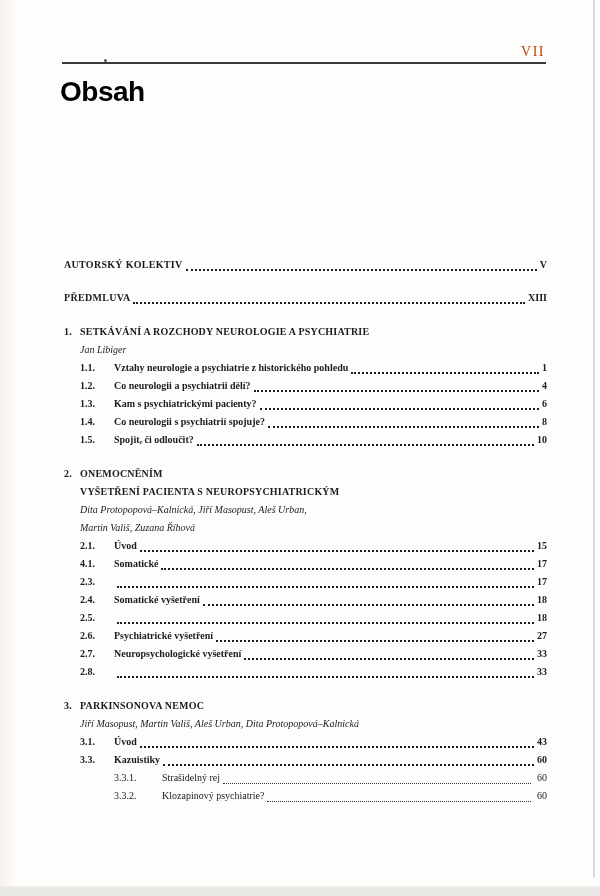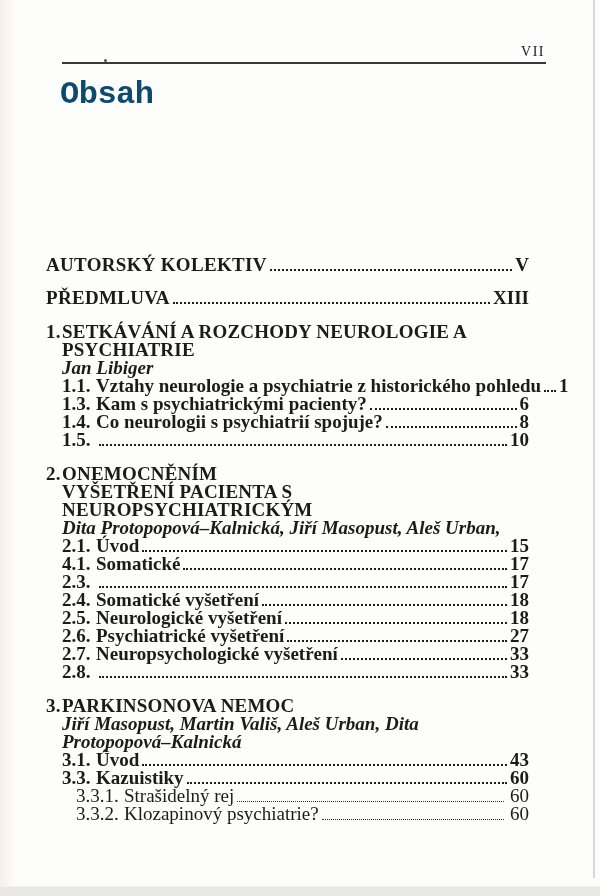--- a/index.html
+++ b/index.html
@@ -23,53 +23,53 @@
     position:absolute;right:5px;top:0;width:2px;height:878px;
     background:rgba(190,190,186,0.55);
   }
   .speck{
     position:absolute;left:104px;top:59px;width:3px;height:3px;
     border-radius:50%;background:#555;
   }
   
   .folio{
     position:absolute;top:44px;left:62px;width:483px;
-    text-align:right;font-size:14px;letter-spacing:1.5px;color:#0f172a;
+    text-align:right;font-size:14px;letter-spacing:1.5px;color:#c2410c;
   }
   .head-rule{
     position:absolute;top:62px;left:62px;width:484px;height:2px;
     background:#3a3a3a;
   }
   .book-title{
     position:absolute;top:76px;left:60px;
-    font-family:Liberation Mono, monospace;
-    font-weight:bold;font-size:32px;letter-spacing:-0.5px;color:#0c4a6e;
+    font-family:Liberation Sans, sans-serif;
+    font-weight:bold;font-size:28px;letter-spacing:-0.5px;color:#000000;
   }
   
   .toc{
-    position:absolute;left:46px;top:256px;width:483px;
-    font-size:19px;line-height:18px;
+    position:absolute;left:64px;top:256px;width:483px;
+    font-size:10px;line-height:18px;
   }
   .row{display:flex;align-items:flex-end;font-weight:bold;}
   .leader{
     flex:1 1 auto;min-width:12px;
     border-bottom:2px dotted #1e1e1e;
     margin:0 1px 3px 3px;
   }
   .pg{white-space:nowrap;padding-left:2px;}
   .fm-row{margin-bottom:15px;}
   .fm-label{letter-spacing:0.3px;}
   .chapter{margin-top:16px;}
   .ch-head{display:flex;font-weight:bold;letter-spacing:0.2px;}
   .ch-num{width:16px;flex:0 0 16px;}
   .ch-title{flex:1;}
-  .authors{font-style:italic;font-weight:bold;padding-left:16px;}
+  .authors{font-style:italic;font-weight:normal;padding-left:16px;}
   .lvl2{margin-left:16px;}
   .lvl2 .num{width:34px;flex:0 0 34px;}
-  .lvl3{margin-left:30px;font-weight:normal;}
+  .lvl3{margin-left:50px;font-weight:normal;}
   .lvl3 .num{width:48px;flex:0 0 48px;}
   .lvl3 .leader{border-bottom-width:1.5px;border-bottom-color:#333;margin-right:4px;}
   .etitle{white-space:nowrap;}
 </style>
 </head>
 <body>
 
 <div class="scan-left-edge"></div>
 <div class="scan-right-edge"></div>
 <div class="scan-bottom-band"></div>
@@ -98,47 +98,55 @@
       <span class="ch-title">SETKÁVÁNÍ A ROZCHODY NEUROLOGIE A PSYCHIATRIE</span>
     </div>
     <div class="authors">Jan Libiger</div>
     <div class="row lvl2">
       <span class="num">1.1.</span>
       <span class="etitle">Vztahy neurologie a psychiatrie z historického pohledu</span>
       <span class="leader"></span>
       <span class="pg">1</span>
     </div>
     <div class="row lvl2">
+      <span class="num">1.2.</span>
+      <span class="etitle">Co neurologii a psychiatrii dělí?</span>
+      <span class="leader"></span>
+      <span class="pg">4</span>
+    </div>
+    <div class="row lvl2">
       <span class="num">1.3.</span>
       <span class="etitle">Kam s psychiatrickými pacienty?</span>
       <span class="leader"></span>
       <span class="pg">6</span>
     </div>
     <div class="row lvl2">
       <span class="num">1.4.</span>
       <span class="etitle">Co neurologii s psychiatrií spojuje?</span>
       <span class="leader"></span>
       <span class="pg">8</span>
     </div>
     <div class="row lvl2">
       <span class="num">1.5.</span>
+      <span class="etitle">Spojit, či odloučit?</span>
       <span class="leader"></span>
       <span class="pg">10</span>
     </div>
   </div>
 
   <div class="chapter">
     <div class="ch-head">
       <span class="ch-num">2.</span>
       <span class="ch-title">
         <span style="display:block">ONEMOCNĚNÍM</span>
         <span style="display:block">VYŠETŘENÍ PACIENTA S NEUROPSYCHIATRICKÝM</span>
       </span>
     </div>
     <div class="authors">Dita Protopopová–Kalnická, Jiří Masopust, Aleš Urban,</div>
+    <div class="authors">Martin Vališ, Zuzana Říhová</div>
     <div class="row lvl2">
       <span class="num">2.1.</span>
       <span class="etitle">Úvod</span>
       <span class="leader"></span>
       <span class="pg">15</span>
     </div>
     <div class="row lvl2">
       <span class="num">4.1.</span>
       <span class="etitle">Somatické</span>
       <span class="leader"></span>
@@ -150,21 +158,20 @@
       <span class="pg">17</span>
     </div>
     <div class="row lvl2">
       <span class="num">2.4.</span>
       <span class="etitle">Somatické vyšetření</span>
       <span class="leader"></span>
       <span class="pg">18</span>
     </div>
     <div class="row lvl2">
       <span class="num">2.5.</span>
-      <span class="etitle">Neurologické vyšetření</span>
       <span class="leader"></span>
       <span class="pg">18</span>
     </div>
     <div class="row lvl2">
       <span class="num">2.6.</span>
       <span class="etitle">Psychiatrické vyšetření</span>
       <span class="leader"></span>
       <span class="pg">27</span>
     </div>
     <div class="row lvl2">

